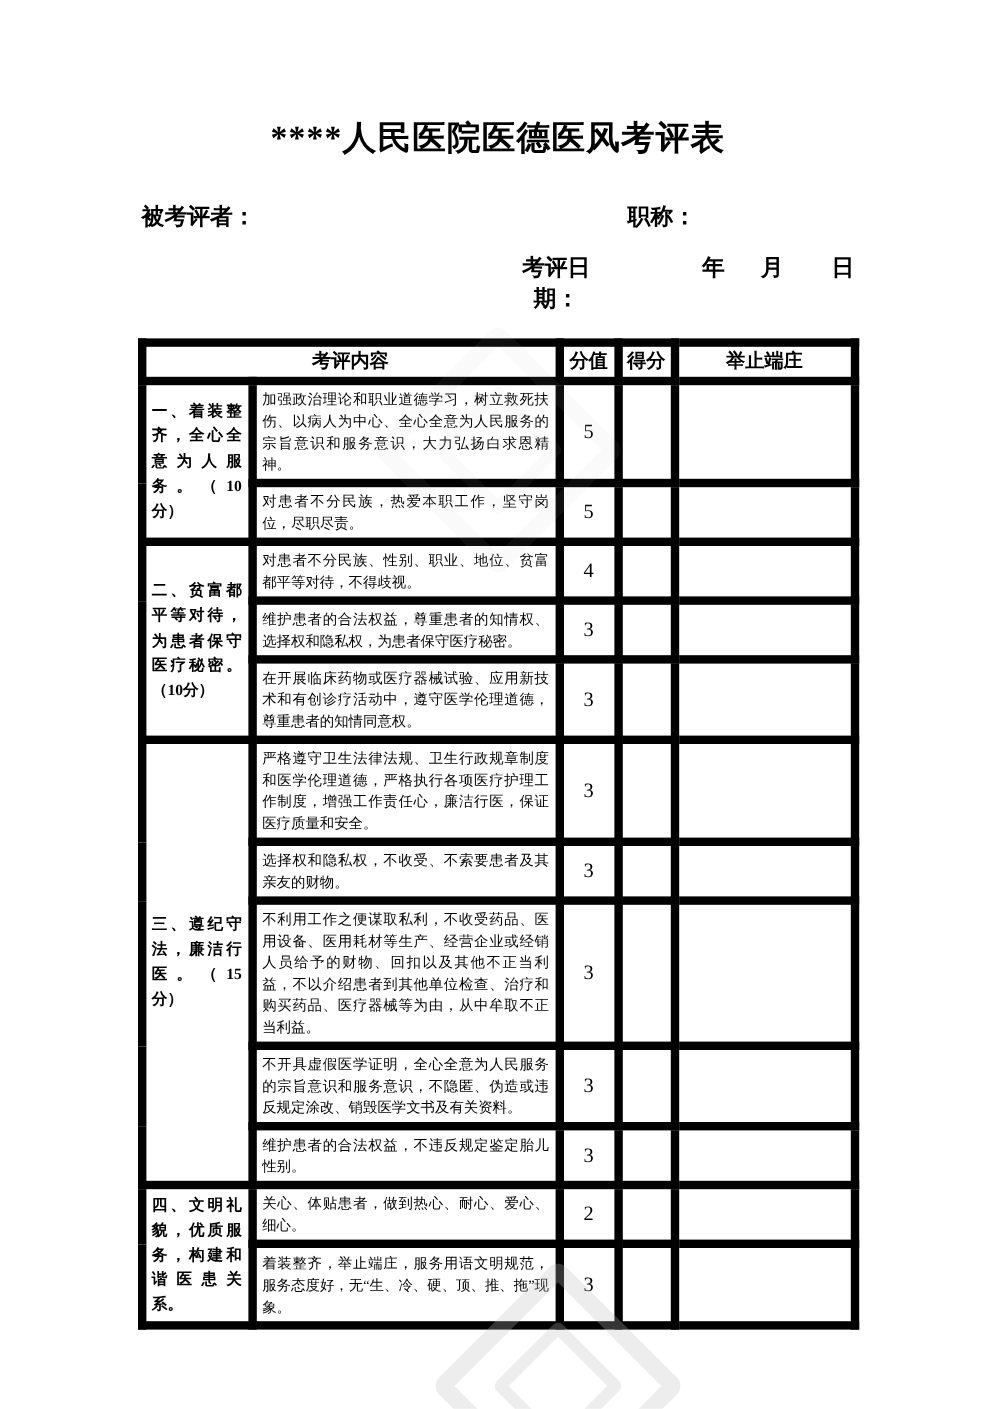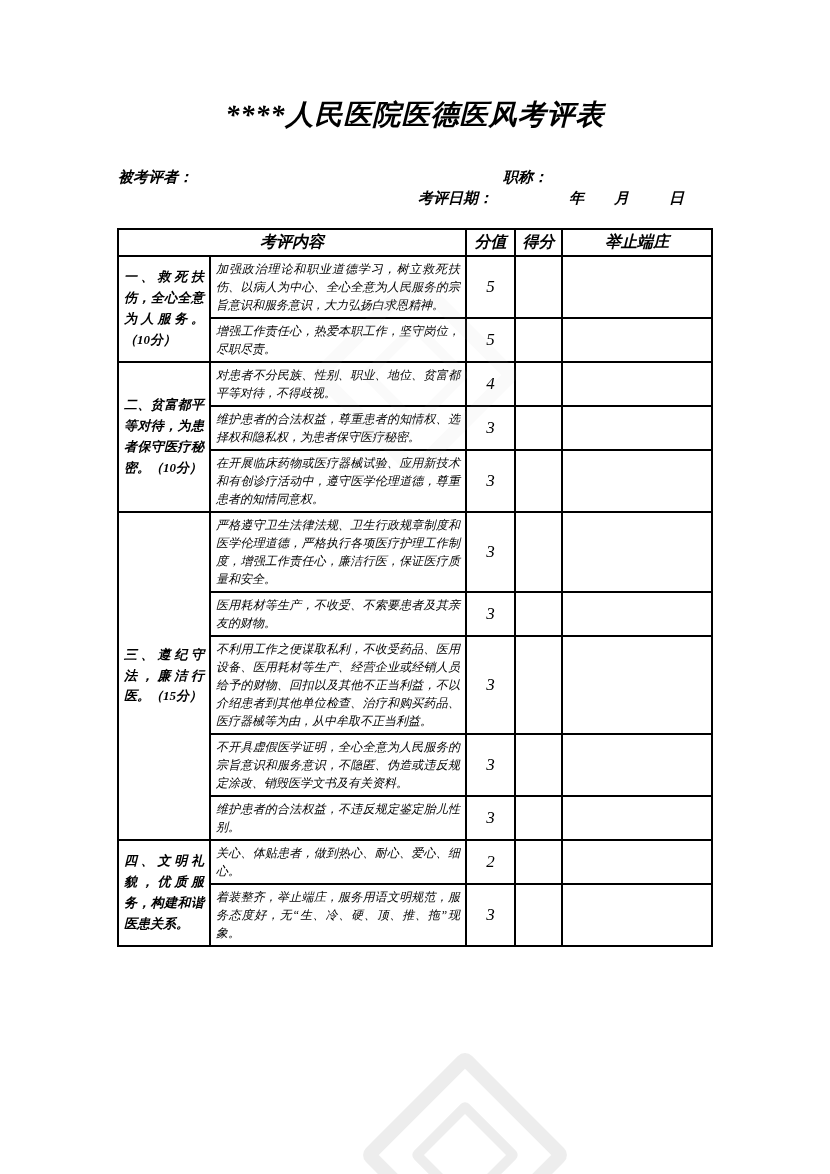--- a/index.html
+++ b/index.html
@@ -9,21 +9,20 @@
     background: #ffffff;
     color: #000;
     font-family: "Liberation Serif", "DejaVu Serif", serif;
     position: relative;
     overflow: hidden;
   }
   .page {
     position: relative;
     width: 830px; height: 1174px;
     overflow: hidden;
-    font-style: italic;
   }
   
   .watermark {
     position: absolute;
     width: 150px; height: 150px;
     border: 14px solid #bfbfbf;
     transform: rotate(45deg);
     border-radius: 10px;
   }
   .watermark.center { left: 340px; top: 300px; opacity: 0.07; }
@@ -40,45 +39,45 @@
     text-align: center;
     font-size: 28px;
     font-weight: bold;
     letter-spacing: 1px;
   }
 
   .meta {
     width: 594px;
     margin: 0 auto;
     font-weight: bold;
-    font-size: 15px;
+    font-size: 19px;
     text-align: center;
   }
   .meta-row1 {
     display: flex;
     margin-top: 34px;
   }
   .meta-row1 .jobtitle { margin-left: 310px; }
   .meta-row2 {
     display: flex;
-    margin-top: 2px;
+    margin-top: 16px;
   }
   .meta-row2 .date-label { margin-left: 300px; }
   .meta-row2 .unit-year  { margin-left: 76px; }
   .meta-row2 .unit-month { margin-left: 30px; }
   .meta-row2 .unit-day   { margin-left: 40px; }
 
   table.eval {
     width: 594px;
     margin: 20px auto 0 auto;
     border-collapse: collapse;
     table-layout: fixed;
   }
   table.eval th, table.eval td {
-    border: 2px solid #000000;
+    border: 7px solid #000000;
     padding: 3px 5px;
     vertical-align: middle;
   }
   table.eval th {
     font-size: 16px;
     font-weight: bold;
     height: 27px;
     padding: 2px;
     text-align: center;
   }
@@ -140,28 +139,28 @@
       <tr>
         <th colspan="2">考评内容</th>
         <th>分值</th>
         <th>得分</th>
         <th>举止端庄</th>
       </tr>
     </thead>
     <tbody>
 
       <tr>
-        <td class="cat" rowspan="2">一、救死扶伤，全心全意为人服务。（10分）</td>
+        <td class="cat" rowspan="2">一、着装整齐，全心全意为人服务。（10分）</td>
         <td class="content">加强政治理论和职业道德学习，树立救死扶伤、以病人为中心、全心全意为人民服务的宗旨意识和服务意识，大力弘扬白求恩精神。</td>
         <td class="score">5</td>
         <td class="blank"></td>
         <td class="blank"></td>
       </tr>
       <tr>
-        <td class="content">增强工作责任心，热爱本职工作，坚守岗位，尽职尽责。</td>
+        <td class="content">对患者不分民族，热爱本职工作，坚守岗位，尽职尽责。</td>
         <td class="score">5</td>
         <td class="blank"></td>
         <td class="blank"></td>
       </tr>
 
       <tr>
         <td class="cat" rowspan="3">二、贫富都平等对待，为患者保守医疗秘密。（10分）</td>
         <td class="content">对患者不分民族、性别、职业、地位、贫富都平等对待，不得歧视。</td>
         <td class="score">4</td>
         <td class="blank"></td>
@@ -181,21 +180,21 @@
       </tr>
 
       <tr>
         <td class="cat" rowspan="5">三、遵纪守法，廉洁行医。（15分）</td>
         <td class="content">严格遵守卫生法律法规、卫生行政规章制度和医学伦理道德，严格执行各项医疗护理工作制度，增强工作责任心，廉洁行医，保证医疗质量和安全。</td>
         <td class="score">3</td>
         <td class="blank"></td>
         <td class="blank"></td>
       </tr>
       <tr>
-        <td class="content">医用耗材等生产，不收受、不索要患者及其亲友的财物。</td>
+        <td class="content">选择权和隐私权，不收受、不索要患者及其亲友的财物。</td>
         <td class="score">3</td>
         <td class="blank"></td>
         <td class="blank"></td>
       </tr>
       <tr>
         <td class="content">不利用工作之便谋取私利，不收受药品、医用设备、医用耗材等生产、经营企业或经销人员给予的财物、回扣以及其他不正当利益，不以介绍患者到其他单位检查、治疗和购买药品、医疗器械等为由，从中牟取不正当利益。</td>
         <td class="score">3</td>
         <td class="blank"></td>
         <td class="blank"></td>
       </tr>

